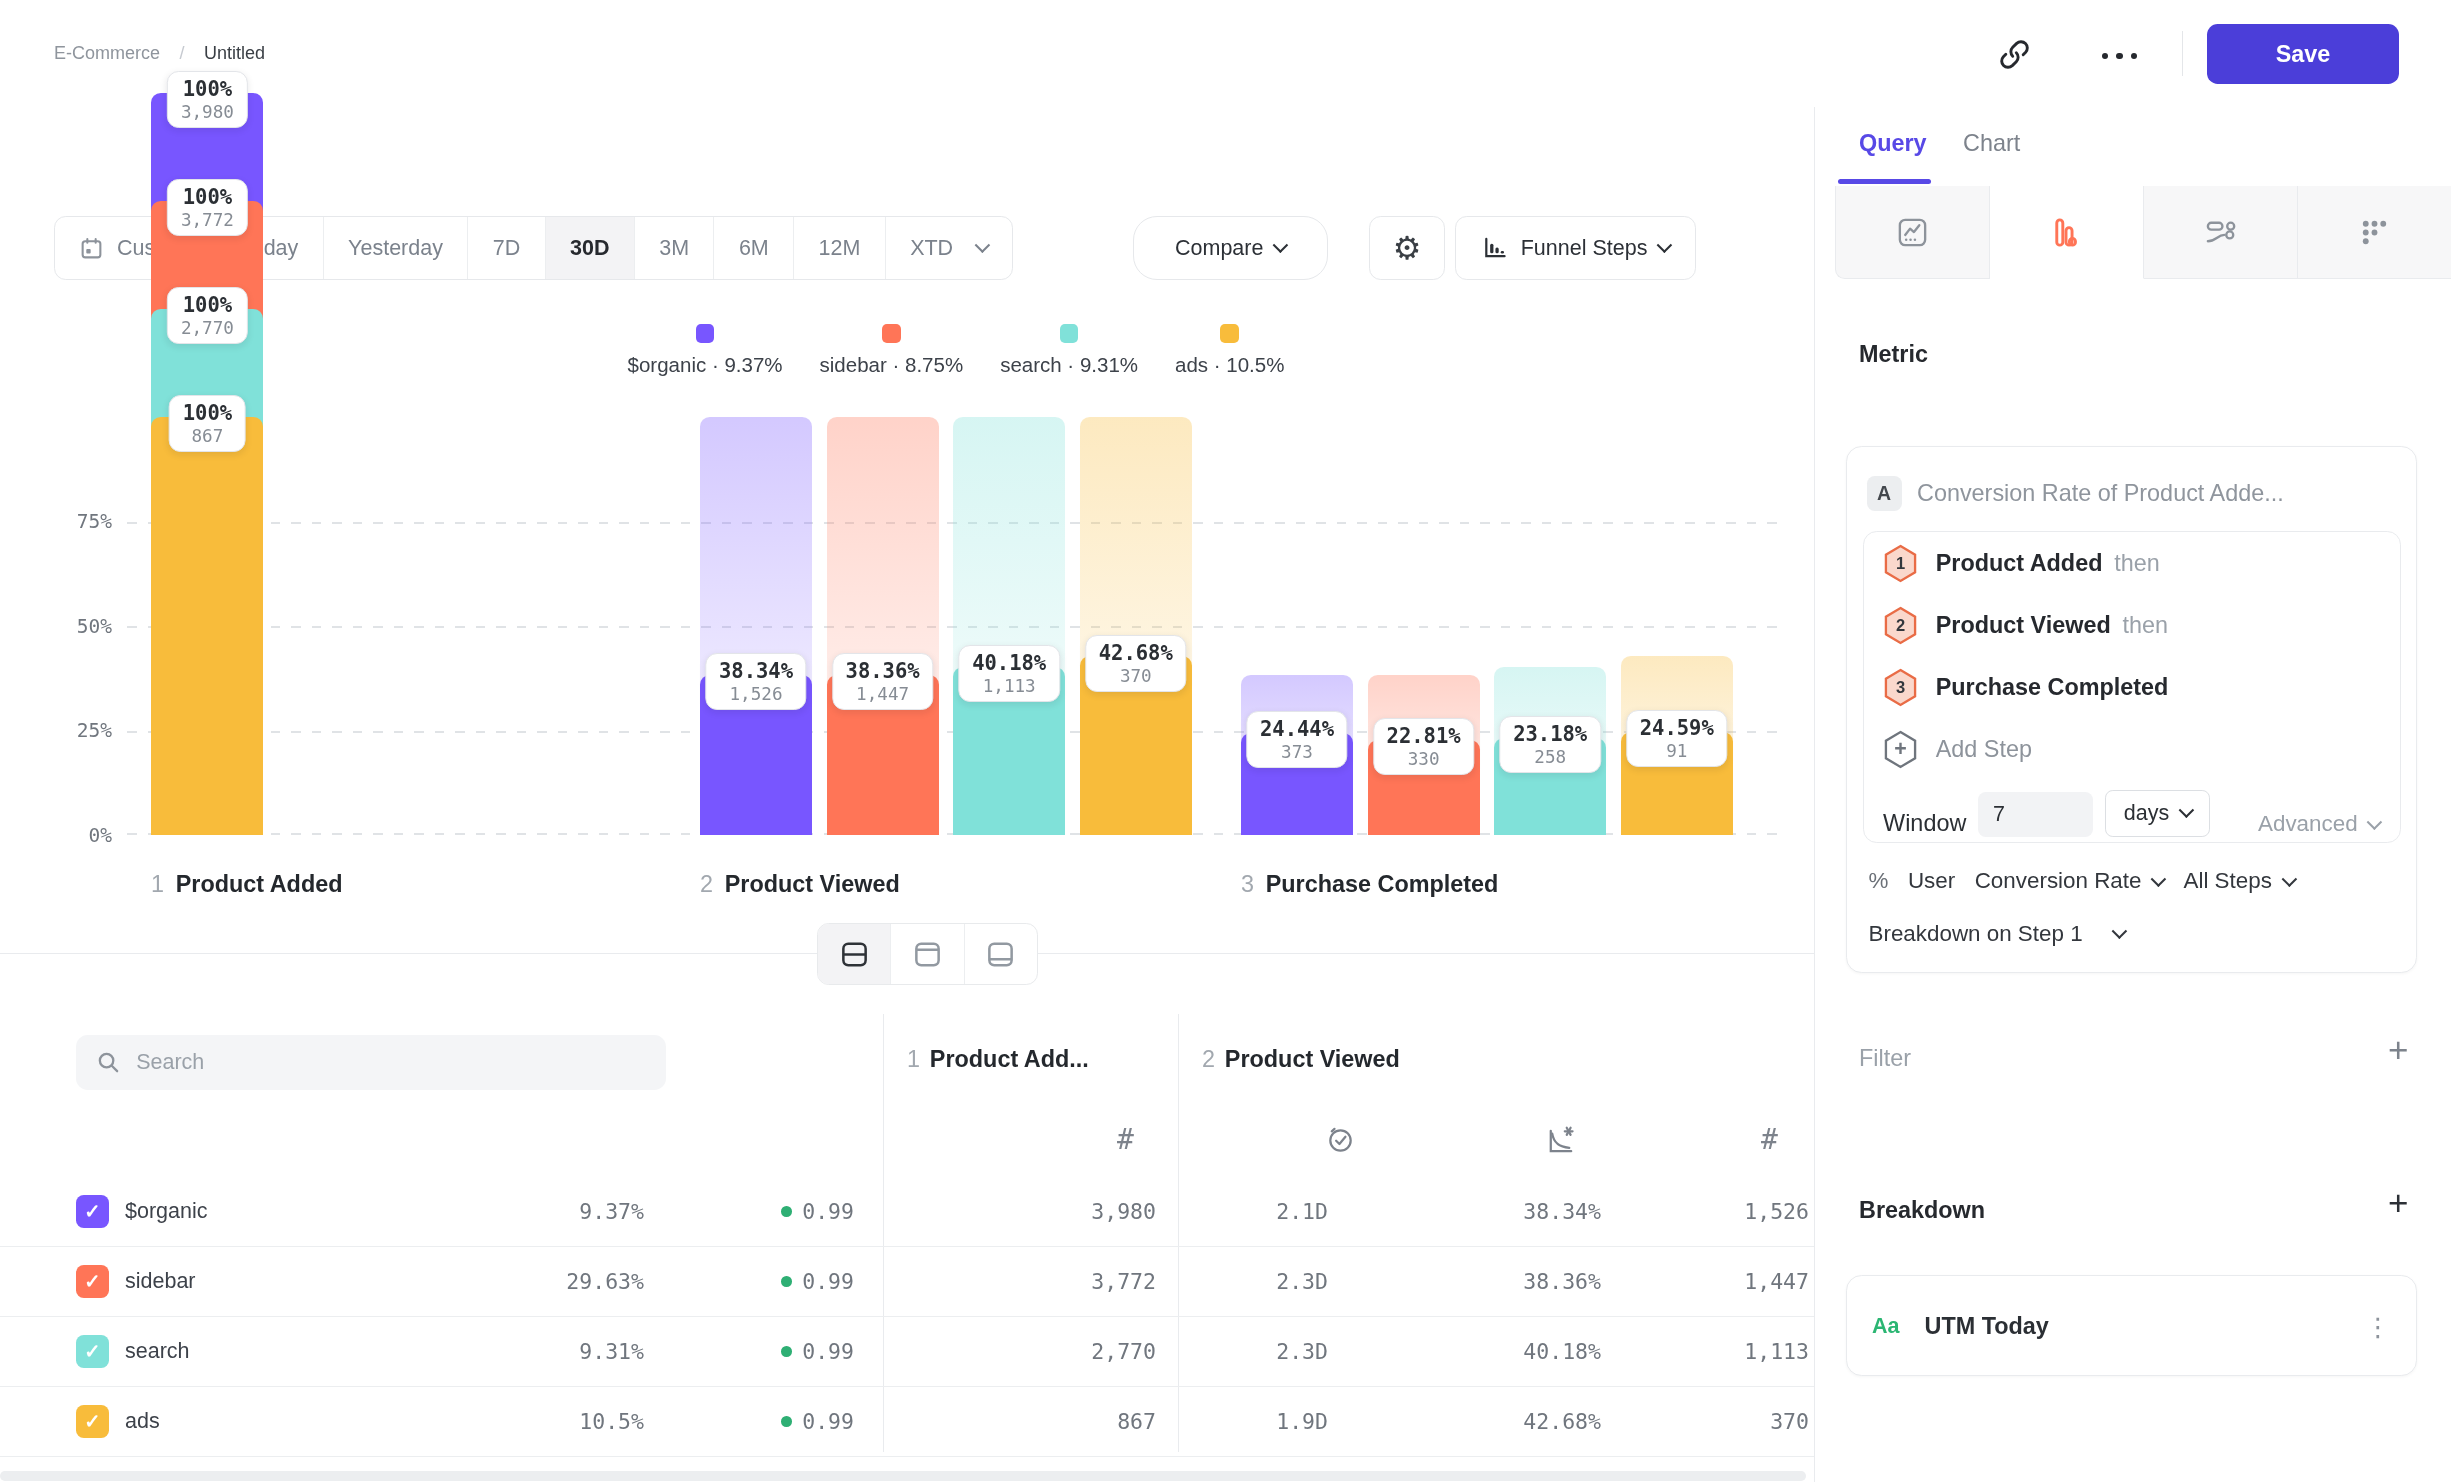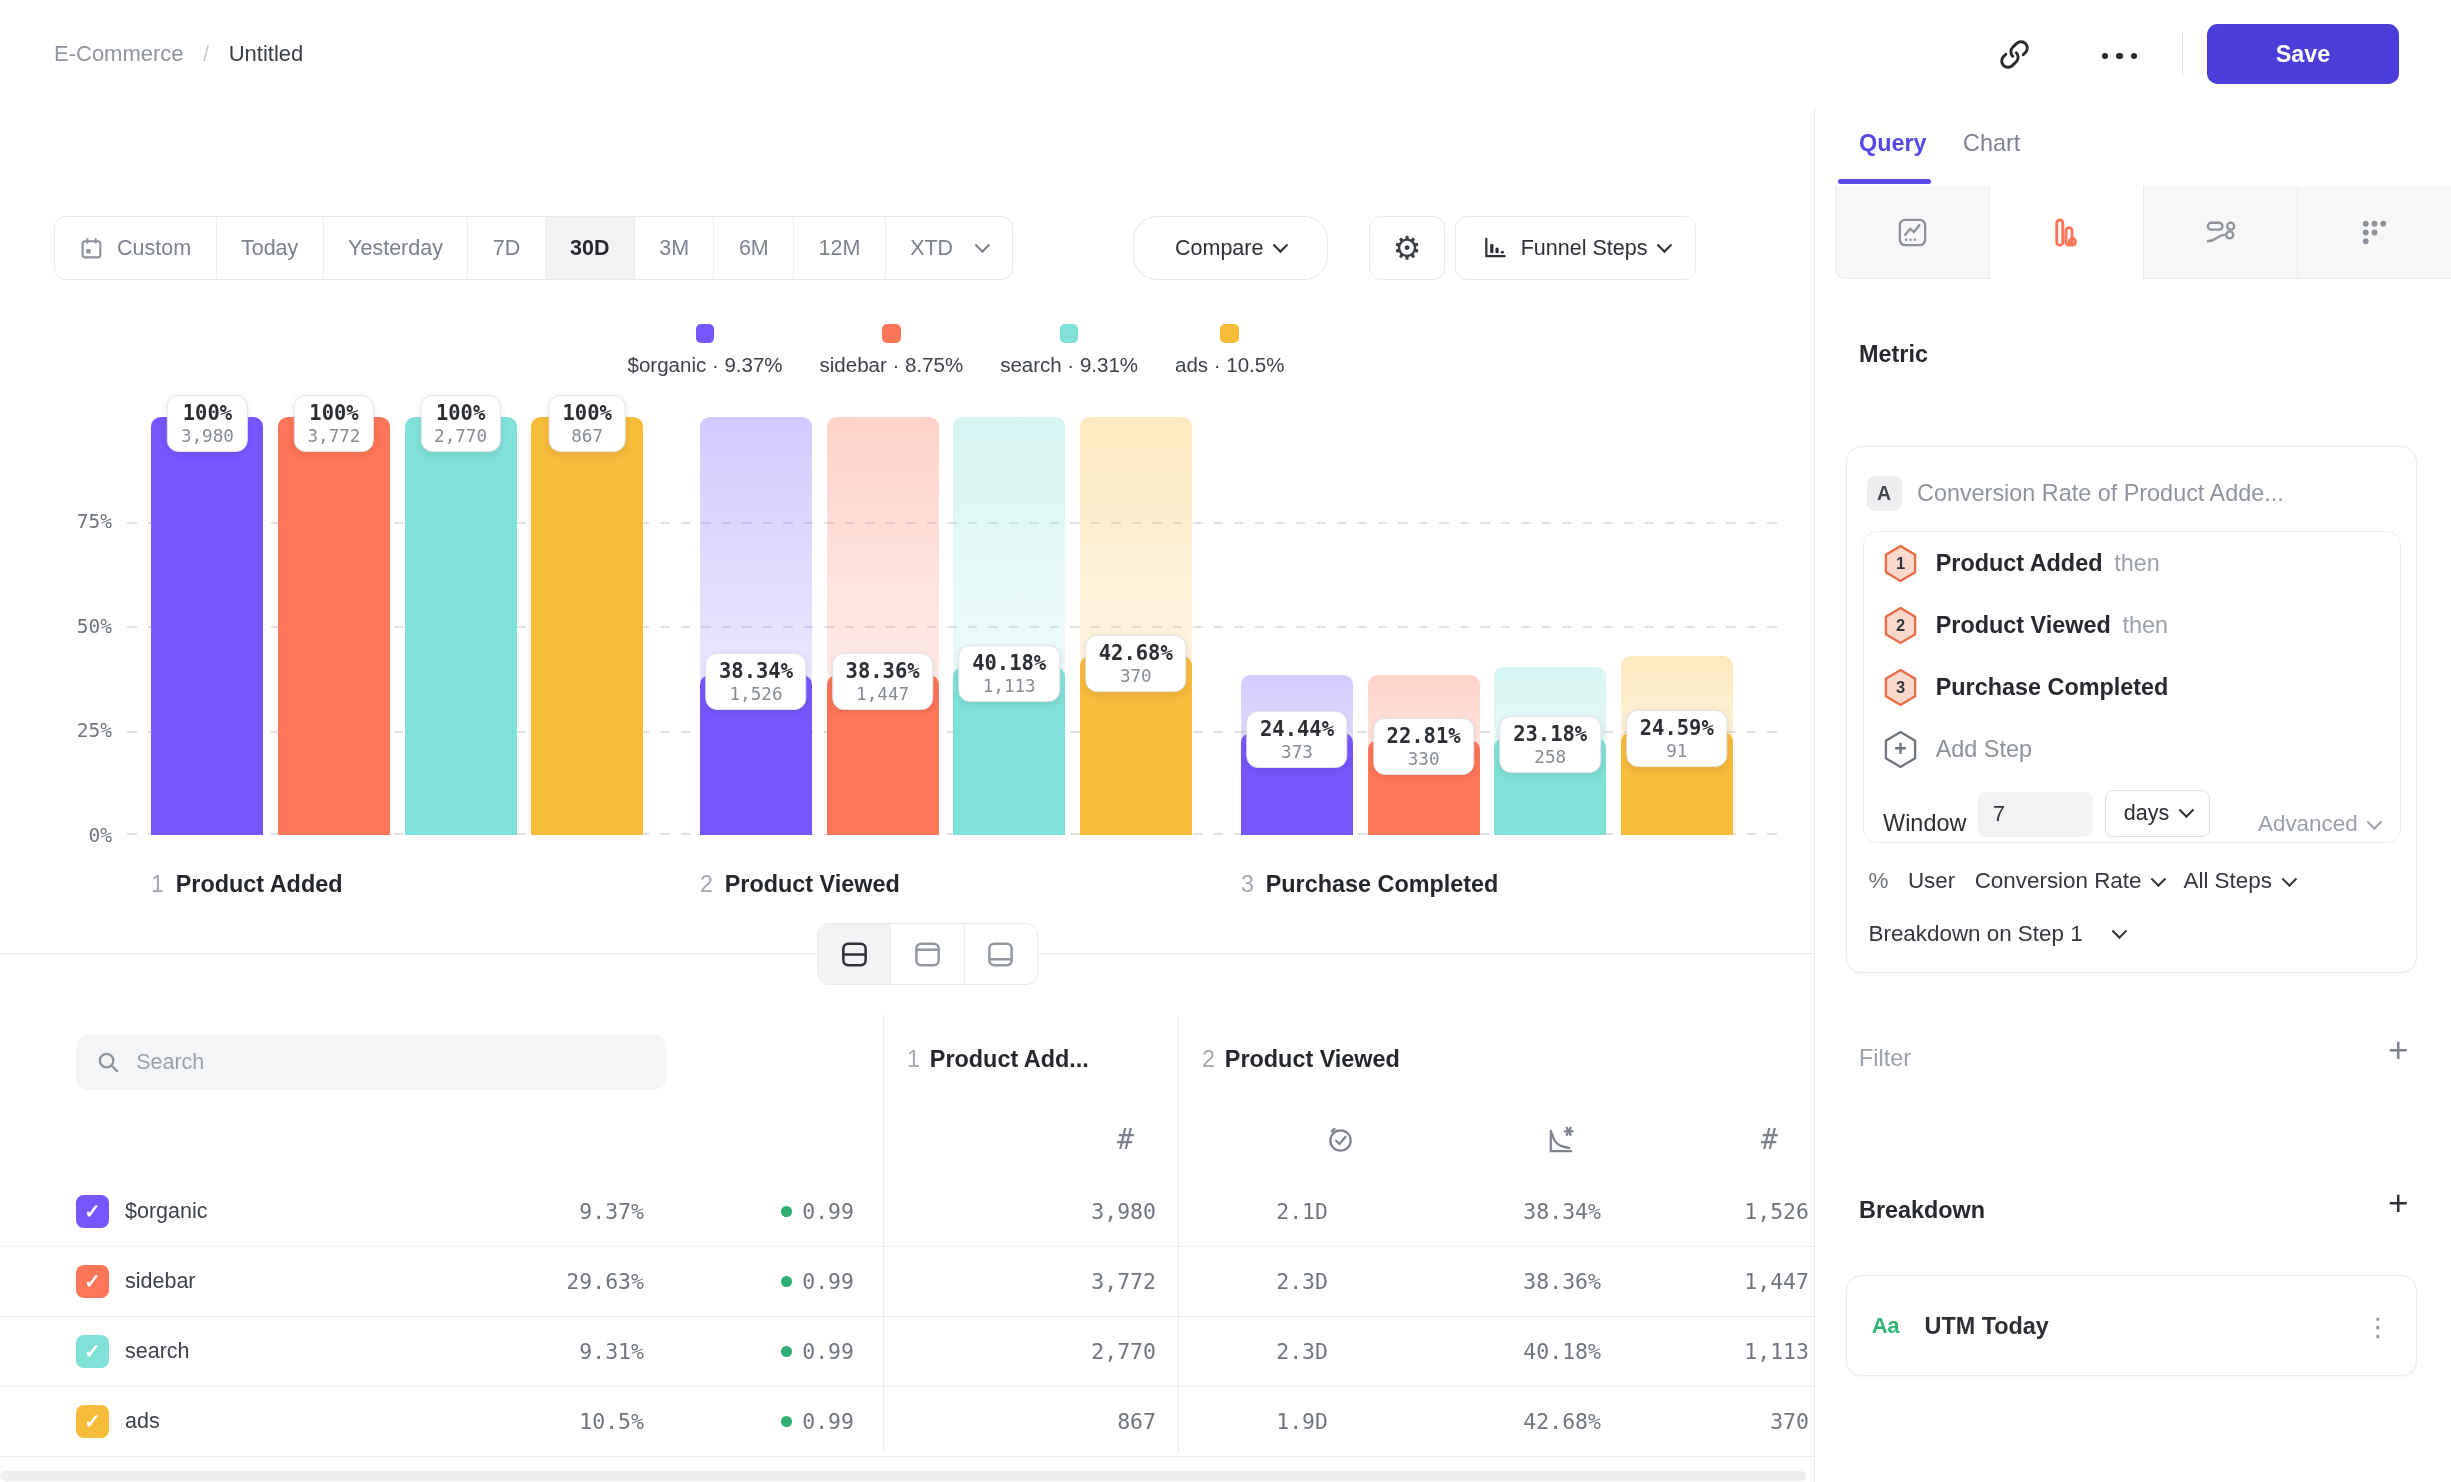--- a/index.html
+++ b/index.html
@@ -5,21 +5,21 @@
   html,body{margin:0;padding:0;background:#fff;}
   .app{position:relative;width:2452px;height:1482px;background:#fff;overflow:hidden;
        font-family:"Liberation Sans",sans-serif;color:#32363c;}
   .mono{font-family:"DejaVu Sans Mono",monospace;}
   .abs{position:absolute;}
   .chev{display:inline-block;width:8.8px;height:8.8px;border-right:2.3px solid currentColor;
         border-bottom:2.3px solid currentColor;transform:rotate(45deg) translate(-1px,-1px);
         margin-left:11.7px;margin-bottom:3.9px;vertical-align:middle;}
   
   .header{position:absolute;left:0;top:0;width:2452px;height:107px;border-bottom:1px solid #ebedef;background:#fff;}
-  .crumbs{position:absolute;left:54px;top:0;height:107px;display:flex;align-items:center;gap:19.5px;font-size:22px;}
+  .crumbs{position:absolute;left:54px;top:0;height:107px;display:flex;align-items:center;gap:19.5px;font-size:18px;}
   .crumb-sec{color:#8f959d;}
   .crumb-sep{color:#c6cad0;}
   .crumb-title{color:#3a3f45;font-weight:500;}
   .iconbtn{position:absolute;display:flex;align-items:center;justify-content:center;cursor:pointer;}
   .dots3{display:flex;gap:7.8px;}
   .dots3 i{width:6.8px;height:6.8px;border-radius:50%;background:#26292e;}
   .vdiv{position:absolute;left:2182px;top:31px;width:1px;height:45px;background:#e4e6e9;}
   .savebtn{position:absolute;left:2207px;top:24.4px;width:192px;height:60px;background:#4B3ED9;border-radius:10.7px;
            color:#fff;font-size:23.4px;font-weight:700;display:flex;align-items:center;justify-content:center;cursor:pointer;}
   
@@ -222,21 +222,21 @@
           <div class="lg-sw" style="background: rgb(248, 188, 59);"></div>
           <span>ads · 10.5%</span>
         </div>
       </div>
 
     <div class="plot">
         <div class="gridline" style="top: 416px;"></div>
         <div class="gridline" style="top: 314px;"></div>
         <div class="gridline" style="top: 209px;"></div>
         <div class="gridline" style="top: 105px;"></div>
-        <div class="fgroup" style="left: 24.4px;">
+        <div class="fgroup" style="left: 24.4px; flex-direction: column;">
           <div class="barwrap">
             <div class="bar" style="height: 418px; background: rgb(120, 86, 255);"></div>
             <div class="tip" style="bottom: 383px;">
               <div class="p mono">100%</div>
               <div class="c mono">3,980</div>
             </div>
           </div>
           <div class="barwrap">
             <div class="bar" style="height: 418px; background: rgb(255, 117, 87);"></div>
             <div class="tip" style="bottom: 383px;">

